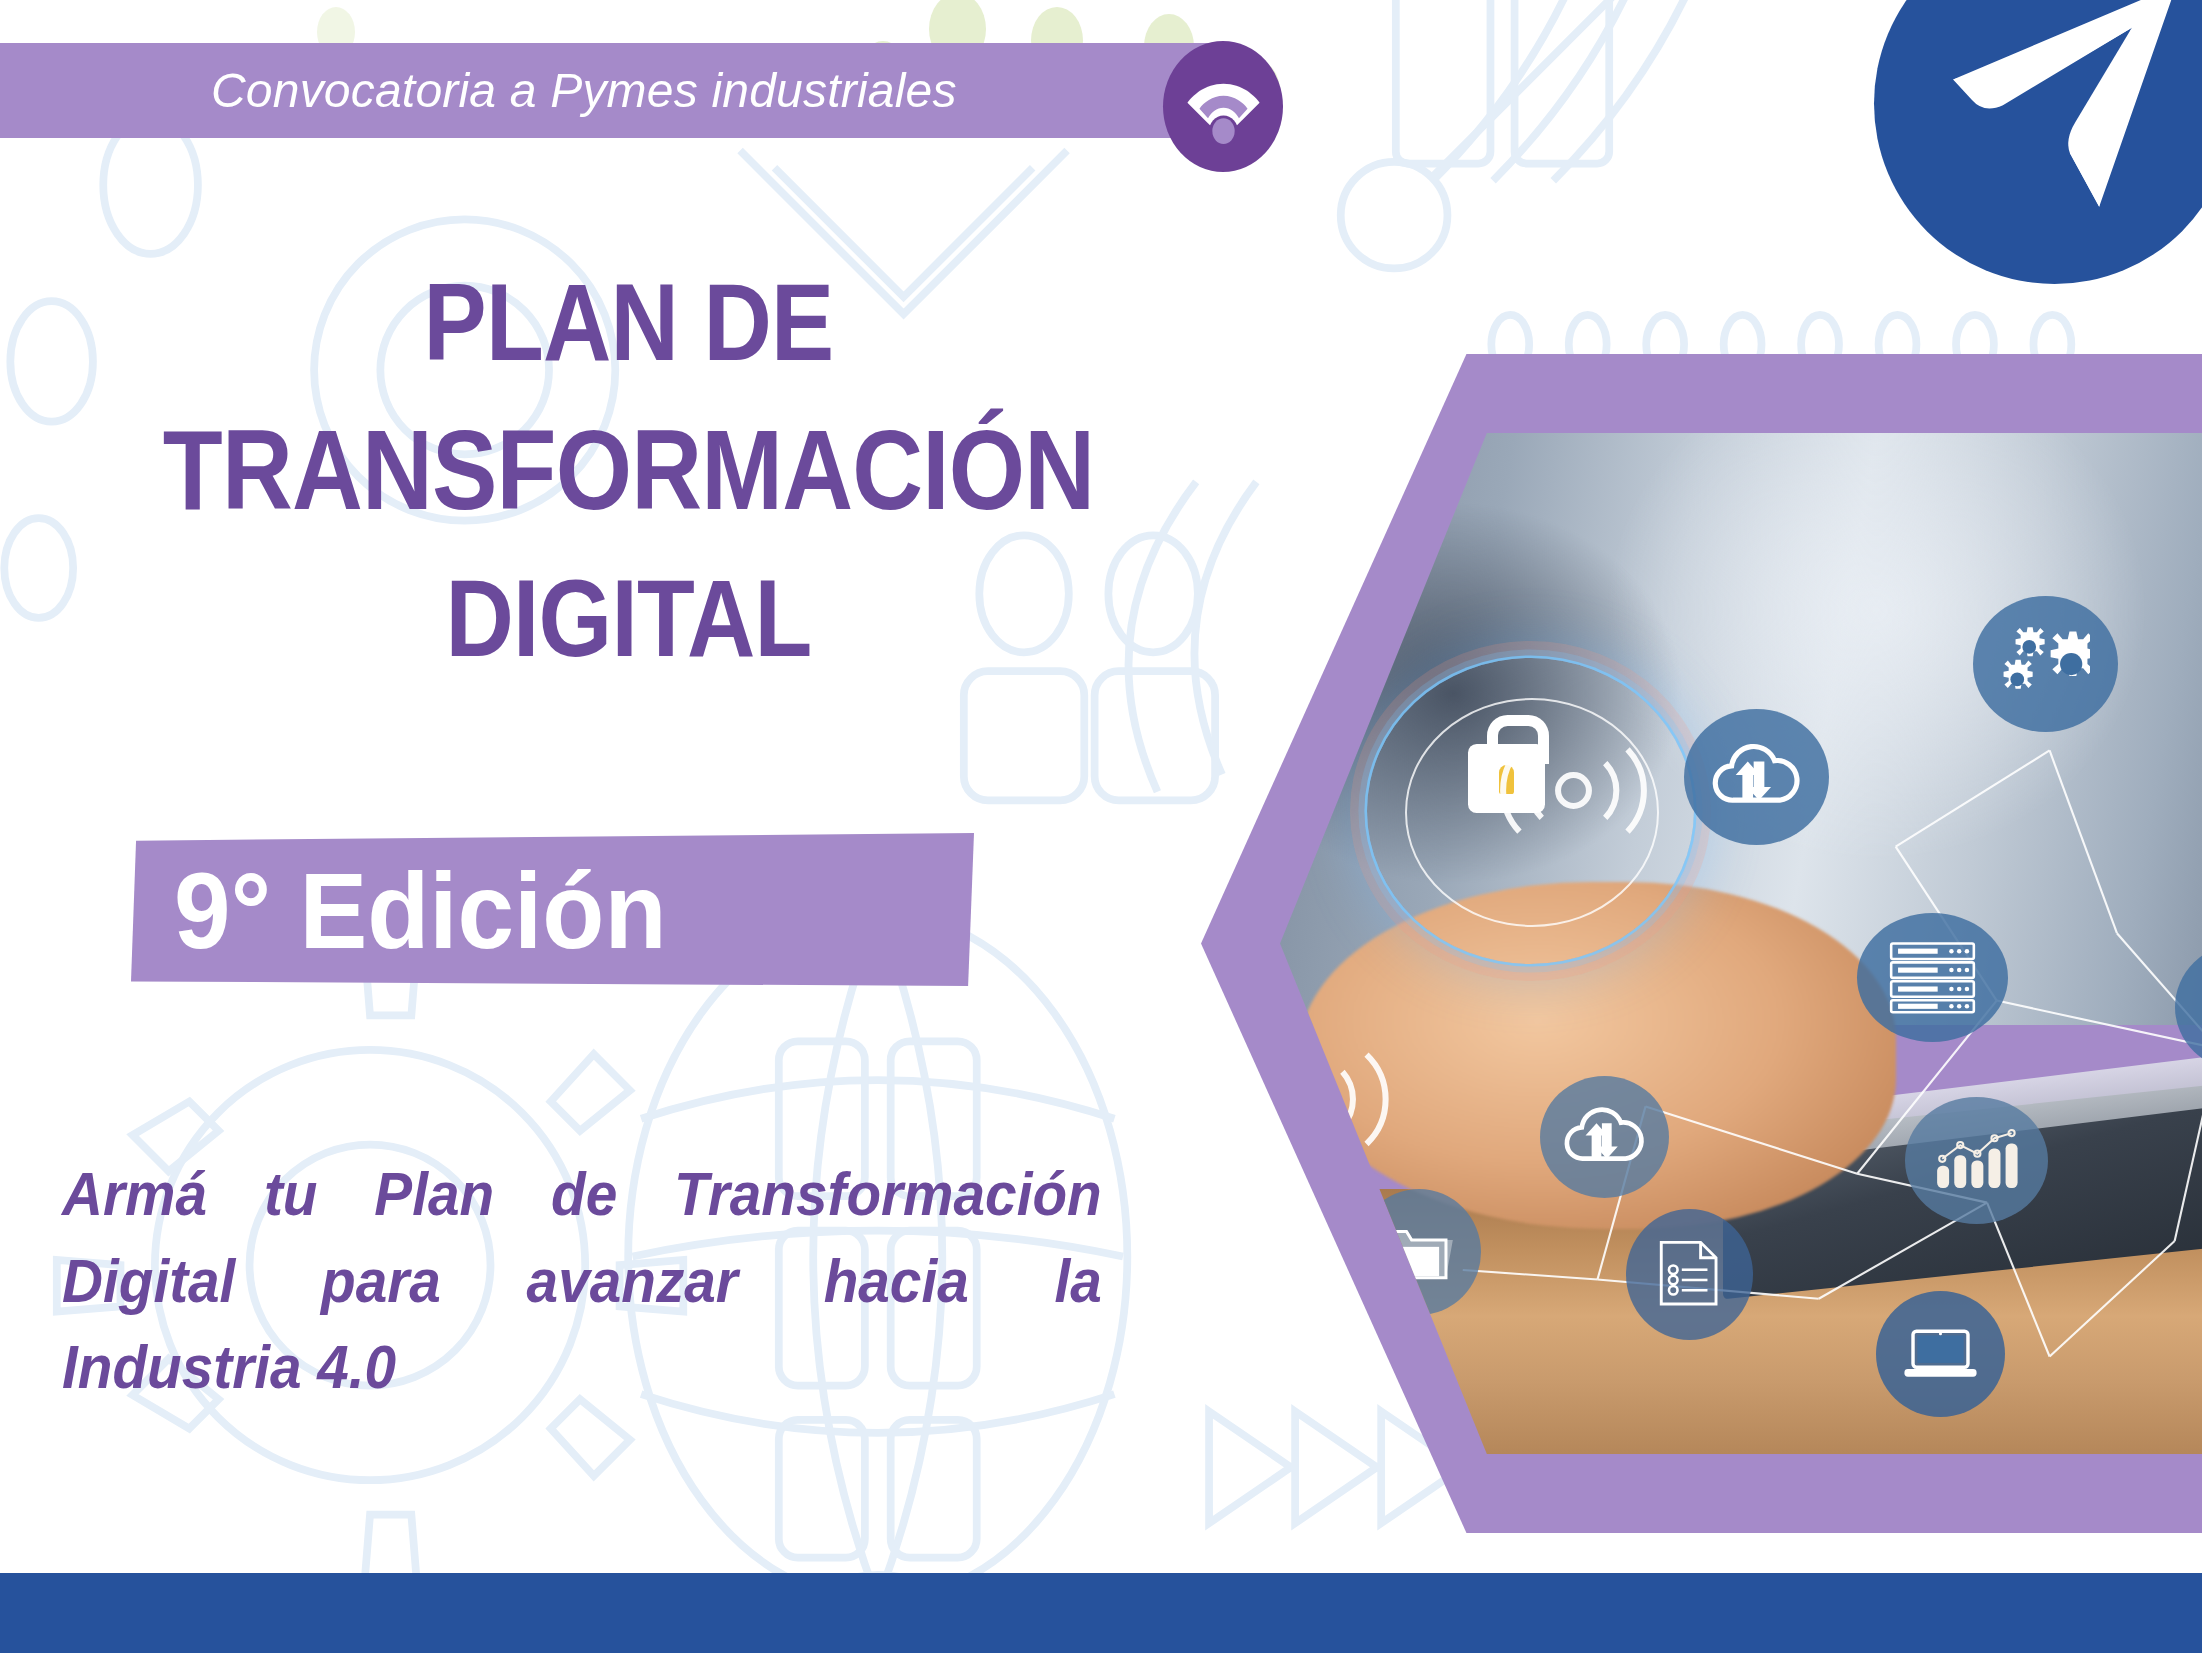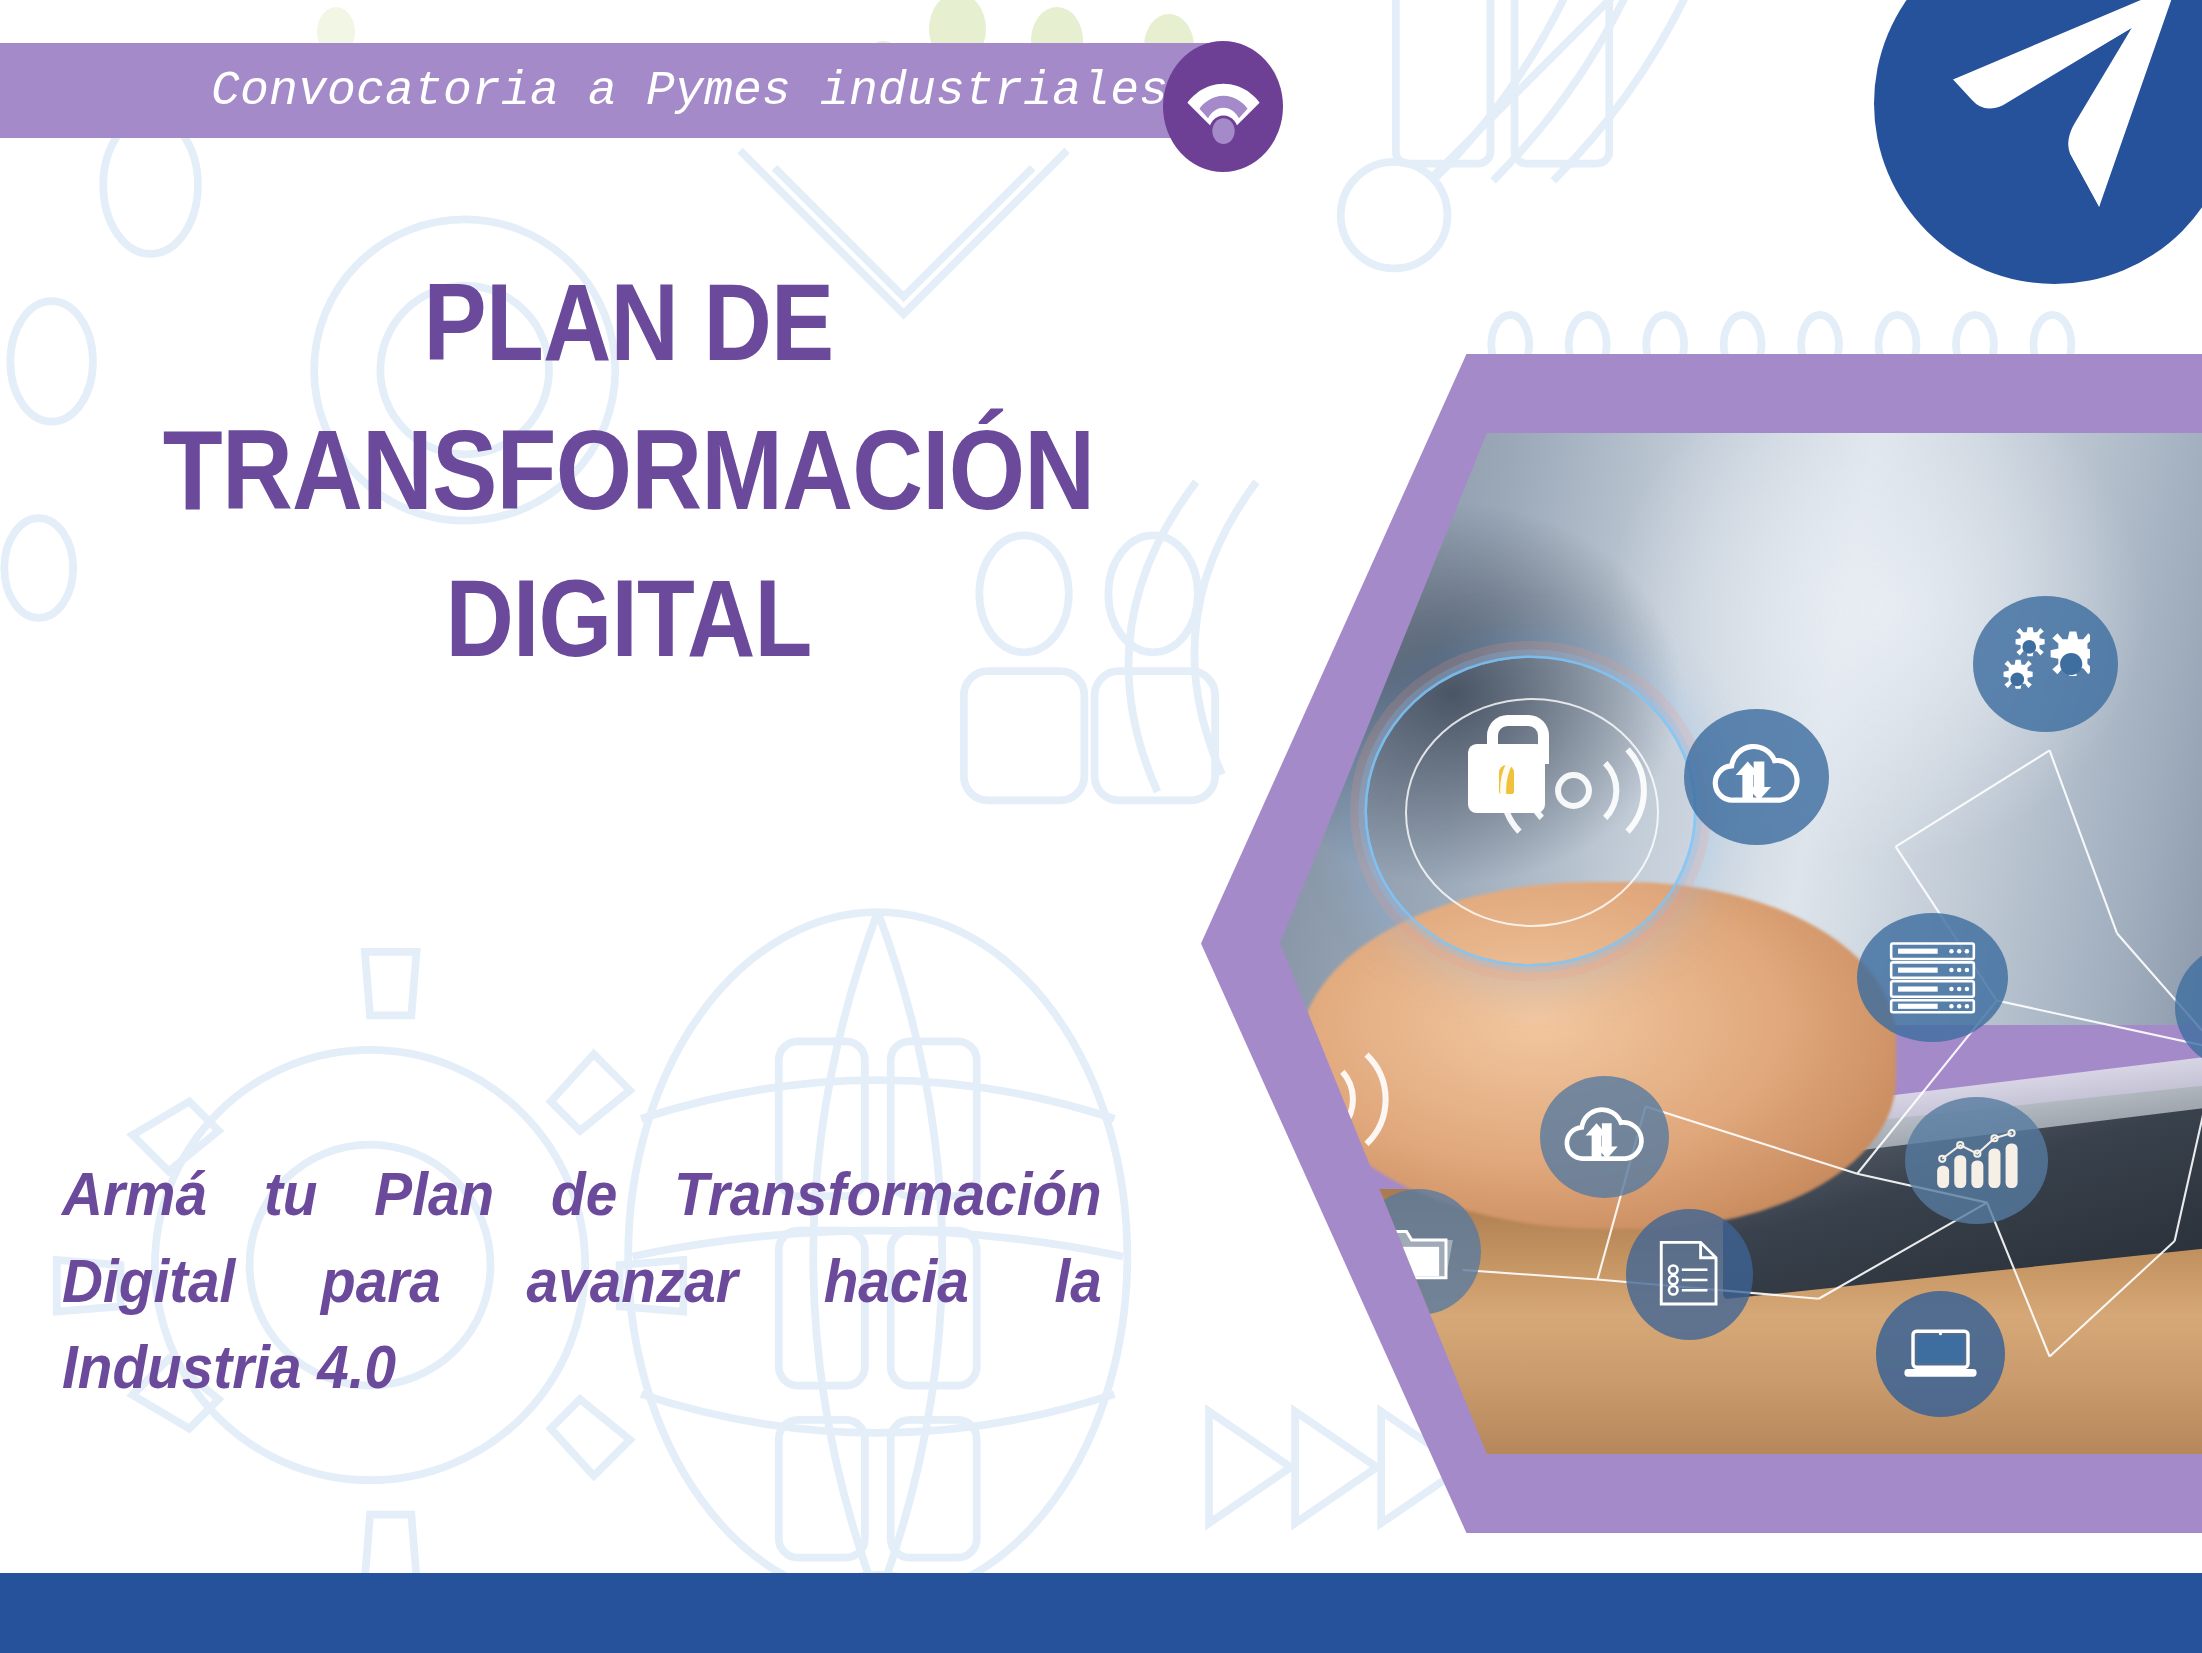--- a/index.html
+++ b/index.html
@@ -20,21 +20,21 @@
   
   .banner{
     position:absolute;left:0;top:43px;width:1209px;height:95px;
     background:#a58ac9;
     display:flex;align-items:center;
   }
   .banner-text{
     margin-left:211px;
     color:#ffffff;font-style:italic;font-weight:400;
     font-size:48px;letter-spacing:0.2px;white-space:nowrap;
-    font-family:Liberation Mono, monospace;
+    font-family:Liberation Sans, sans-serif;
   }
 
   
   .wifi-badge{
     position:absolute;left:1163px;top:41px;width:120px;height:131px;
     background:#6d4096;border-radius:50%;
     display:flex;align-items:center;justify-content:center;
   }
 
   
@@ -279,20 +279,23 @@
       <path d="M300 122 L262 330 L228 268 Q222 252 234 232 Z" fill="#ffffff"></path>
     </svg>
   </div>
 
   <div class="headline">
     <span class="l1">PLAN DE</span>
     <span class="l2">TRANSFORMACIÓN</span>
     <span class="l3">DIGITAL</span>
   </div>
 
+  <div class="edition">
+    <span class="edition-label">9° Edición</span>
+  </div>
 
   <div class="body-copy">
     <div style="display:block;text-align:justify;text-align-last:justify;">Armá tu Plan de Transformación</div>
     <div style="display:block;text-align:justify;text-align-last:justify;">Digital para avanzar hacia la</div>
     <div class="lastline">Industria 4.0</div>
   </div>
 
   <div class="hex-wrap">
     <div class="hex-border"></div>
     <div class="hex-photo">

